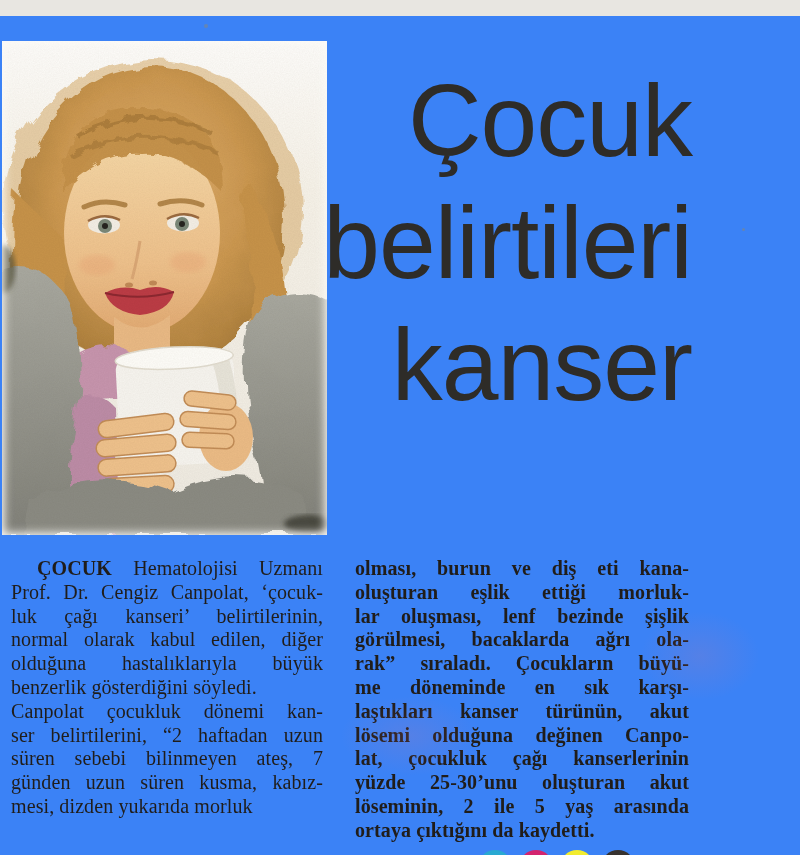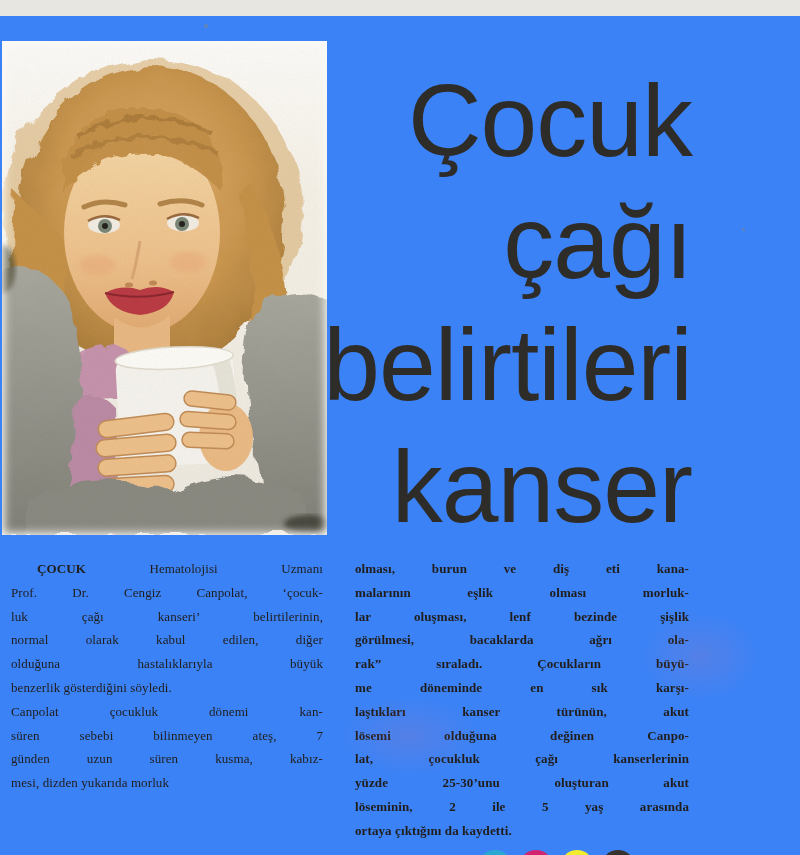--- a/index.html
+++ b/index.html
@@ -15,21 +15,21 @@
   .headline {
     position:absolute; top:44px; right:108px; text-align:right;
     font-family:"Liberation Sans", sans-serif; font-weight:normal;
     font-size:102px; line-height:122px; letter-spacing:-1px;
     color:#2e2c28; white-space:nowrap;
   }
   .hline { height:122px; }
 
   
   .col {
-    position:absolute; top:541px; font-size:13px; line-height:23.8px;
+    position:absolute; top:541px; font-size:20px; line-height:23.8px;
     color:#201d1a; letter-spacing:0.1px;
   }
   .col1 { left:11px;  width:312px; }
   .col2 { left:355px; width:334px;font-weight:bold; }
   .bline { text-align:justify; text-align-last:justify; white-space:nowrap; height:23.8px; }
   .bline.pend { text-align-last:left; }
   .bline.indent { text-indent:26px; }
   .bline b { font-weight:bold; }
 
   
@@ -159,40 +159,40 @@
 
     <ellipse cx="1" cy="228" rx="12" ry="24" fill="#4a472e" opacity="0.7" filter="url(#soft2)"></ellipse>
     <ellipse cx="306" cy="483" rx="24" ry="9" fill="#3a3a30" opacity="0.8" filter="url(#soft2)"></ellipse>
 
     <rect width="325" height="494" filter="url(#grain)" opacity="0.3" style="mix-blend-mode:multiply"></rect>
     <rect x="-6" y="-6" width="337" height="506" fill="none" stroke="#fbfaf7" stroke-width="16" filter="url(#soft)"></rect>
   </svg>
 
   <div class="headline">
     <div class="hline">Çocuk</div>
-    <div class="hline">çağı</div>
     <div class="hline">belirtileri</div>
     <div class="hline">kanser</div>
   </div>
 
   <div class="col col1" id="col0">
       <div class="bline indent"><b>ÇOCUK</b> Hematolojisi Uzmanı</div>
       <div class="bline">Prof. Dr. Cengiz Canpolat, ‘çocuk-</div>
       <div class="bline">luk çağı kanseri’ belirtilerinin,</div>
       <div class="bline">normal olarak kabul edilen, diğer</div>
       <div class="bline">olduğuna hastalıklarıyla büyük</div>
       <div class="bline pend">benzerlik gösterdiğini söyledi.</div>
       <div class="bline">Canpolat çocukluk dönemi kan-</div>
+      <div class="bline">ser belirtilerini, “2 haftadan uzun</div>
       <div class="bline">süren sebebi bilinmeyen ateş, 7</div>
       <div class="bline">günden uzun süren kusma, kabız-</div>
       <div class="bline pend">mesi, dizden yukarıda morluk</div>
     </div>
   <div class="col col2" id="col1">
       <div class="bline">olması, burun ve diş eti kana-</div>
-      <div class="bline">malarının eşlik olması morluk-</div>
+      <div class="bline">oluşturan eşlik ettiği morluk-</div>
       <div class="bline">lar oluşması, lenf bezinde şişlik</div>
       <div class="bline">görülmesi, bacaklarda ağrı ola-</div>
       <div class="bline">rak” sıraladı. Çocukların büyü-</div>
       <div class="bline">me döneminde en sık karşı-</div>
       <div class="bline">laştıkları kanser türünün, akut</div>
       <div class="bline">lösemi olduğuna değinen Canpo-</div>
       <div class="bline">lat, çocukluk çağı kanserlerinin</div>
       <div class="bline">yüzde 25-30’unu oluşturan akut</div>
       <div class="bline">löseminin, 2 ile 5 yaş arasında</div>
       <div class="bline pend">ortaya çıktığını da kaydetti.</div>

